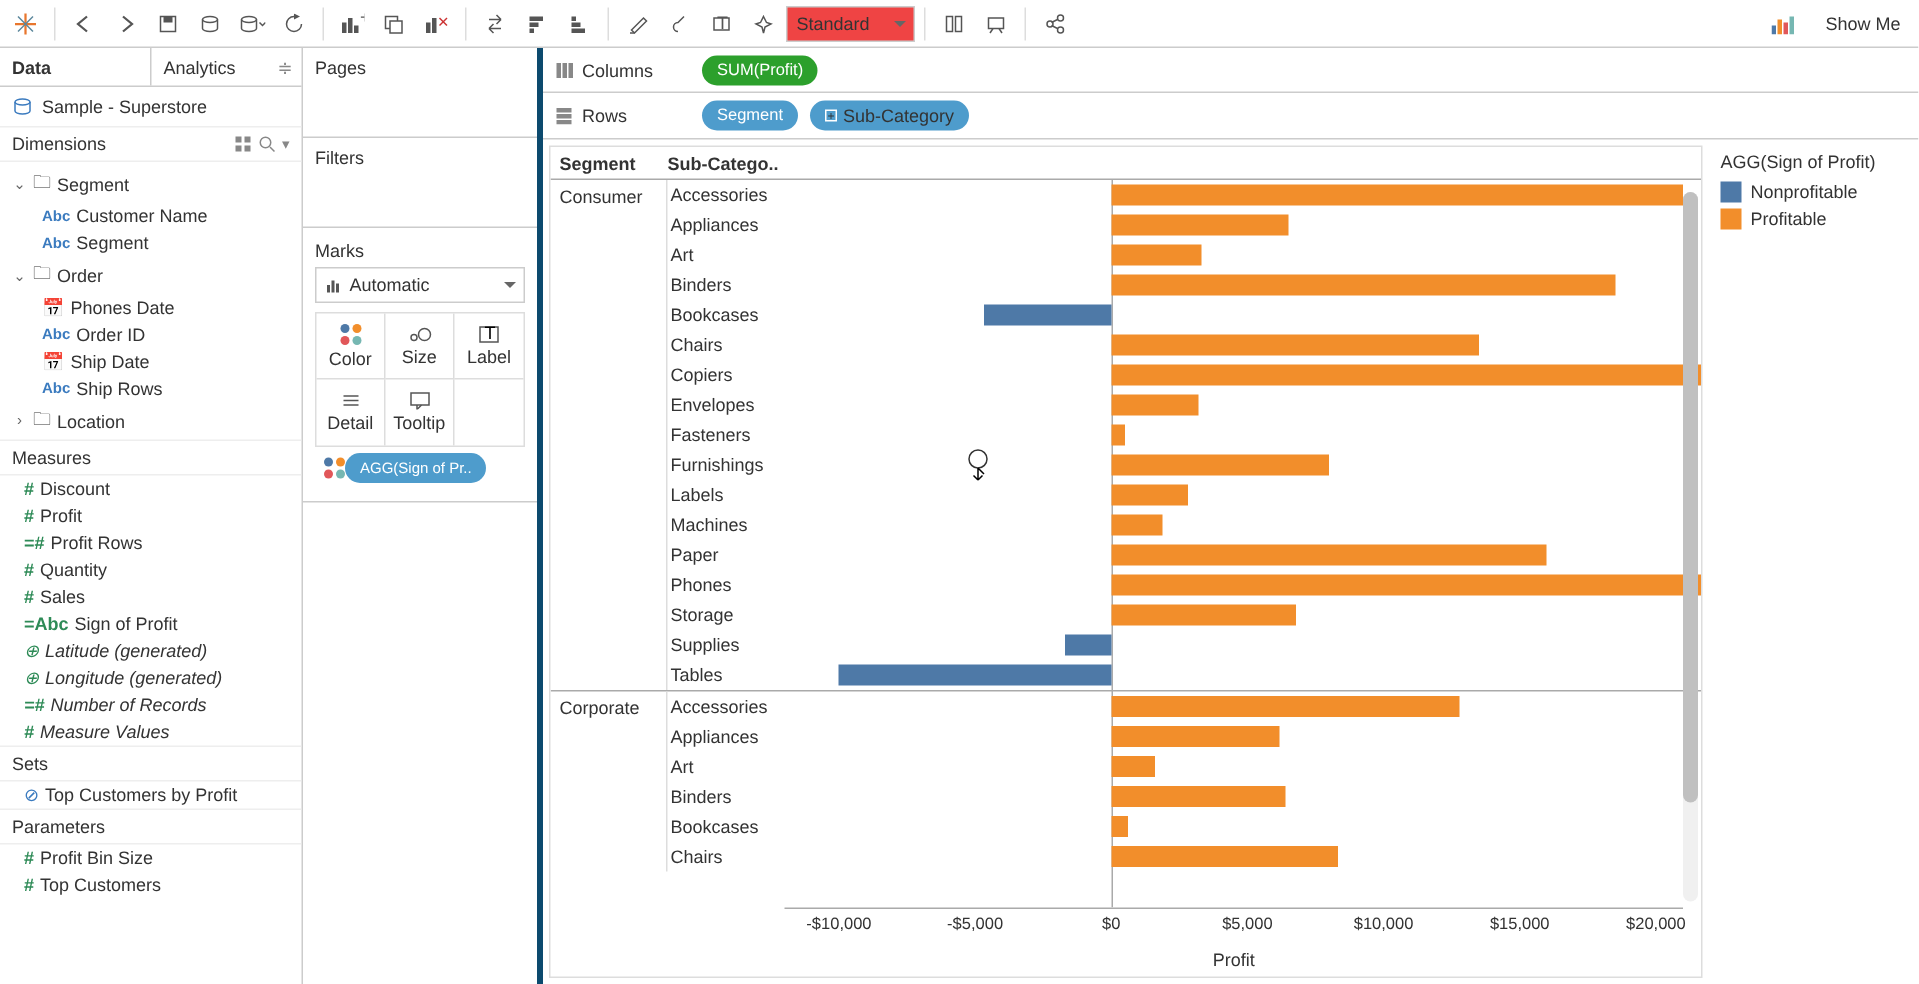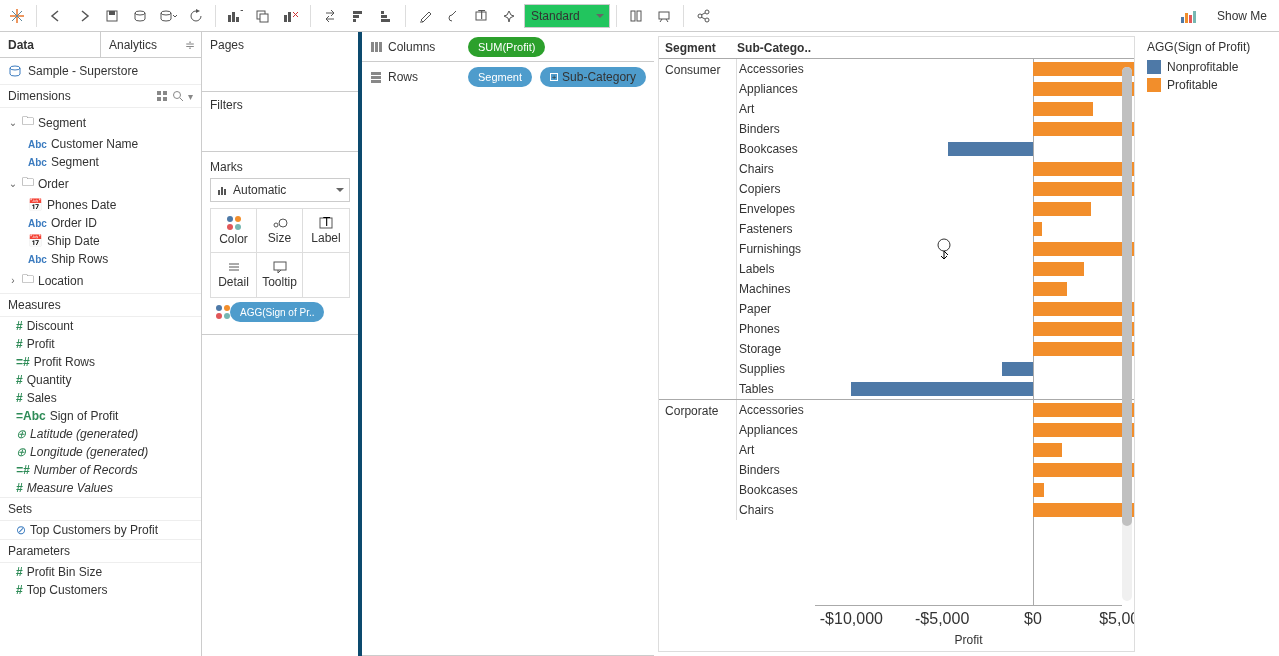--- a/index.html
+++ b/index.html
@@ -1,20 +1,20 @@
 <!DOCTYPE html>
 <html><head>
 <meta charset="utf-8">
 <style>
 *{box-sizing:border-box;margin:0;padding:0;font-family:Arial,Helvetica,sans-serif;font-size:12px;color:#333;}
 body{background:#fff;width:1279px;height:656px;overflow:hidden;position:relative;}
 .toolbar{height:32px;border-bottom:1px solid #ccc;display:flex;align-items:center;padding:0 4px;gap:2px;}
 .tb-btn{width:26px;height:26px;display:flex;align-items:center;justify-content:center;border-radius:2px;cursor:pointer;}
 .tb-sep{width:1px;height:22px;background:#ddd;margin:0 4px;}
-.tb-select{height:24px;border:1px solid #ccc;padding:0 18px 0 6px;font-size:12px;background:#22c55e;position:relative;display:flex;align-items:center;min-width:86px;}
+.tb-select{height:24px;border:1px solid #ccc;padding:0 18px 0 6px;font-size:12px;background:#ef4444;position:relative;display:flex;align-items:center;min-width:86px;}
 .tb-select::after{content:"";position:absolute;right:5px;top:50%;margin-top:-2px;border:4px solid transparent;border-top-color:#666;}
 .showme{margin-left:auto;display:flex;align-items:center;gap:20px;padding:0 8px;height:26px;cursor:pointer;justify-content:space-between;}
 .main{display:flex;height:calc(100% - 32px);}
 .leftcol{width:202px;border-right:1px solid #ccc;display:flex;flex-direction:column;}
 .tabs{display:flex;height:26px;border-bottom:1px solid #ccc;}
 .tab{flex:1;display:flex;align-items:center;padding:0 8px;border-right:1px solid #ccc;font-size:12px;cursor:pointer;}
 .tab.active{font-weight:bold;}
 .tab:last-child{border-right:none;position:relative;}
 .ds-row{display:flex;align-items:center;gap:6px;padding:6px 8px;border-bottom:1px solid #eee;}
 .section-hdr{display:flex;align-items:center;padding:4px 8px;font-weight:normal;border-bottom:1px solid #eee;justify-content:space-between;}
@@ -36,21 +36,21 @@
 .mark-cell:nth-child(3n){border-right:none;}
 .mark-cell:nth-last-child(-n+3){border-bottom:none;}
 .mark-cell svg,.mark-cell .mi{margin-bottom:2px;}
 .pill{display:inline-flex;align-items:center;height:20px;border-radius:10px;padding:0 10px;color:#fff;font-size:11px;white-space:nowrap;}
 .pill.green{background:#2ca02c;}
 .pill.blue{background:#4e9ccc;}
 .pill.small{font-size:10px;max-width:100px;overflow:hidden;}
 .pill-row{display:flex;align-items:center;gap:0;padding:4px 6px;}
 .colordots{display:grid;grid-template-columns:6px 6px;gap:2px;}
 .colordots span{width:6px;height:6px;border-radius:50%;}
-.viz-area{flex:1;display:flex;position:relative;}
+.viz-area{flex:1;display:flex;flex-direction:column;position:relative;}
 .shelves-top{border-bottom:1px solid #ccc;}
 .shelf-row{display:flex;align-items:center;height:30px;border-bottom:1px solid #ccc;padding:0 8px;gap:8px;}
 .shelf-row:last-child{border-bottom:none;}
 .shelf-label{width:90px;display:flex;align-items:center;gap:6px;color:#555;}
 .viz-wrap{flex:1;display:flex;overflow:hidden;}
 .viz-main{flex:1;position:relative;overflow:hidden;border:1px solid #ddd;margin:4px;}
 .viz-legend{width:140px;padding:8px;}
 .hdr-row{display:flex;height:22px;align-items:center;font-weight:bold;border-bottom:1px solid #aaa;}
 .hdr-row .c1{width:78px;padding-left:6px;}
 .hdr-row .c2{width:78px;}
@@ -58,21 +58,21 @@
 .seg-block{display:flex;}
 .seg-label{width:78px;padding:4px 6px;border-right:1px solid #ddd;}
 .subcats{flex:1;}
 .data-row{display:flex;align-items:center;height:20px;}
 .data-row .sc-label{width:78px;padding-left:2px;white-space:nowrap;overflow:hidden;}
 .bar-area{flex:1;position:relative;height:100%;}
 .bar{position:absolute;height:14px;top:3px;}
 .bar.pos{background:#f28e2b;}
 .bar.neg{background:#4e79a7;}
 .axis{position:absolute;bottom:0;left:156px;right:12px;height:46px;border-top:1px solid #aaa;}
-.tick{position:absolute;top:4px;font-size:16px;transform:translateX(-50%);}
+.tick{position:absolute;top:4px;font-size:11px;transform:translateX(-50%);}
 .axis-label{position:absolute;bottom:4px;left:50%;transform:translateX(-50%);font-size:12px;}
 .zero-line{position:absolute;top:0;bottom:0;width:1px;background:#aaa;}
 .legend-title{font-size:12px;margin-bottom:6px;}
 .legend-item{display:flex;align-items:center;gap:6px;margin-bottom:4px;}
 .swatch{width:14px;height:14px;}
 .scrollbar{position:absolute;right:2px;top:30px;width:10px;bottom:50px;background:#f0f0f0;border-radius:5px;}
 .scrollbar-thumb{position:absolute;left:0;right:0;top:0;height:86%;background:#c0c0c0;border-radius:5px;}
 .italic{font-style:italic;}
 .tiny-icons{display:flex;gap:4px;align-items:center;}
 .cursor-mark{position:absolute;pointer-events:none;}

